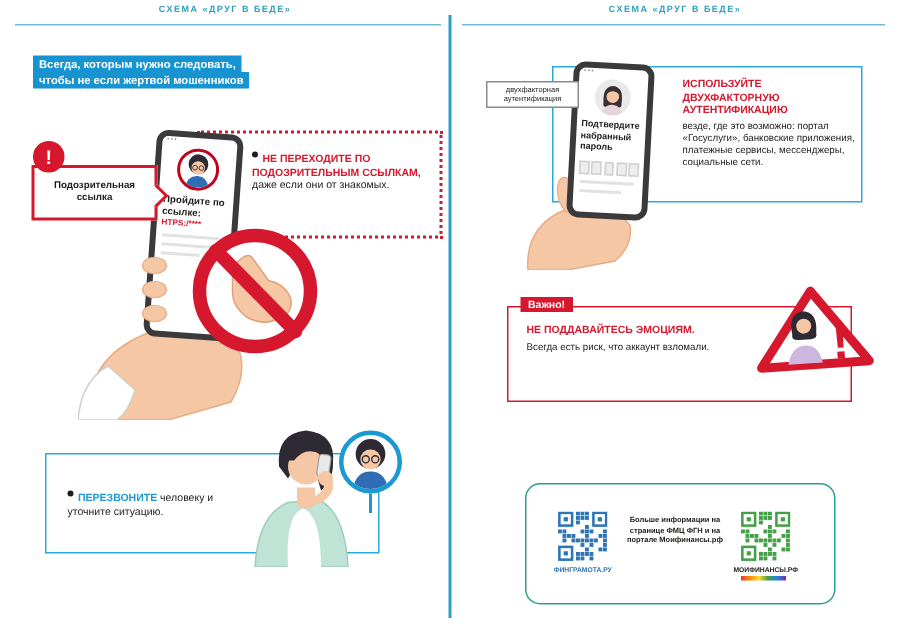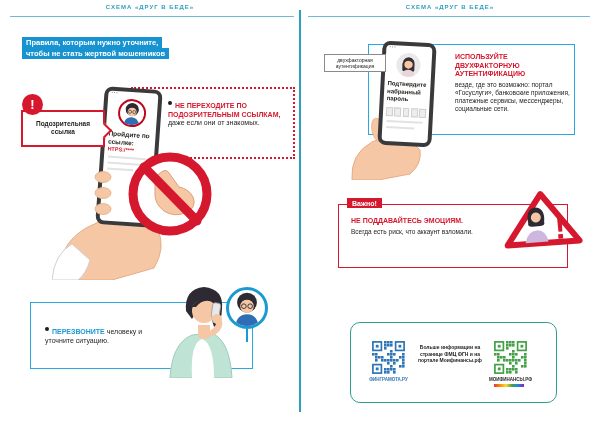--- a/index.html
+++ b/index.html
@@ -86,22 +86,22 @@
 </head>
 <body>
 
 <div class="canvas">
 
   <section class="page" style="left:0;">
     <div class="page-header">СХЕМА «ДРУГ В БЕДЕ»</div>
     <div class="header-line" style="left:10px;width:284px;"></div>
 
     <div class="title-box">
-      <div class="title-line">Правила, которым нужно уточните,</div>
-      <div class="title-line">чтобы не стать жертвой мошенников</div>
+      <div class="title-line">Всегда, которым нужно следовать,</div>
+      <div class="title-line">чтобы не если жертвой мошенников</div>
     </div>
 
     <div class="dotted-rect"></div>
 
     <svg class="abs" style="left:52px;top:150px;z-index:1;" width="115" height="130" viewBox="0 0 115 130">
       <path d="M8,130 Q4,96 34,78 Q62,62 88,70 L106,80 Q114,98 102,118 L60,130 Z" fill="#f6c7a4" stroke="#e5ad85" stroke-width="1"></path>
       <path d="M0,130 Q2,104 20,94 L38,110 Q34,124 26,130 Z" fill="#ffffff" stroke="#cfcfcf" stroke-width="1"></path>
     </svg>
 
     <div class="phone phone-left">

